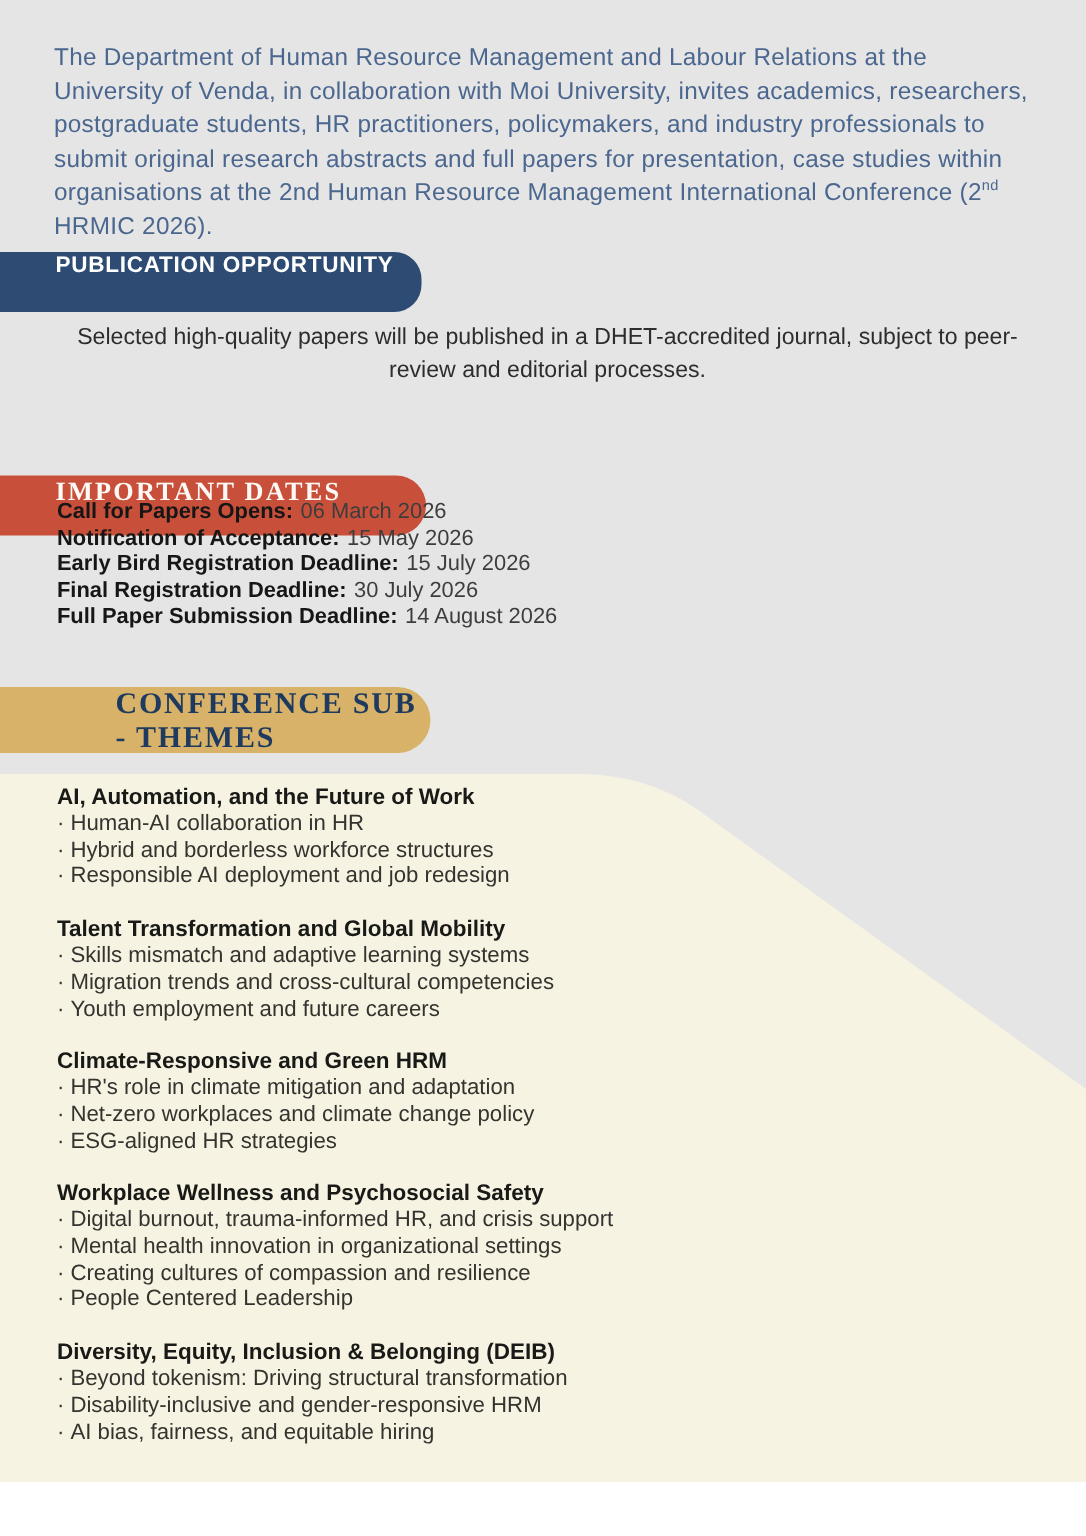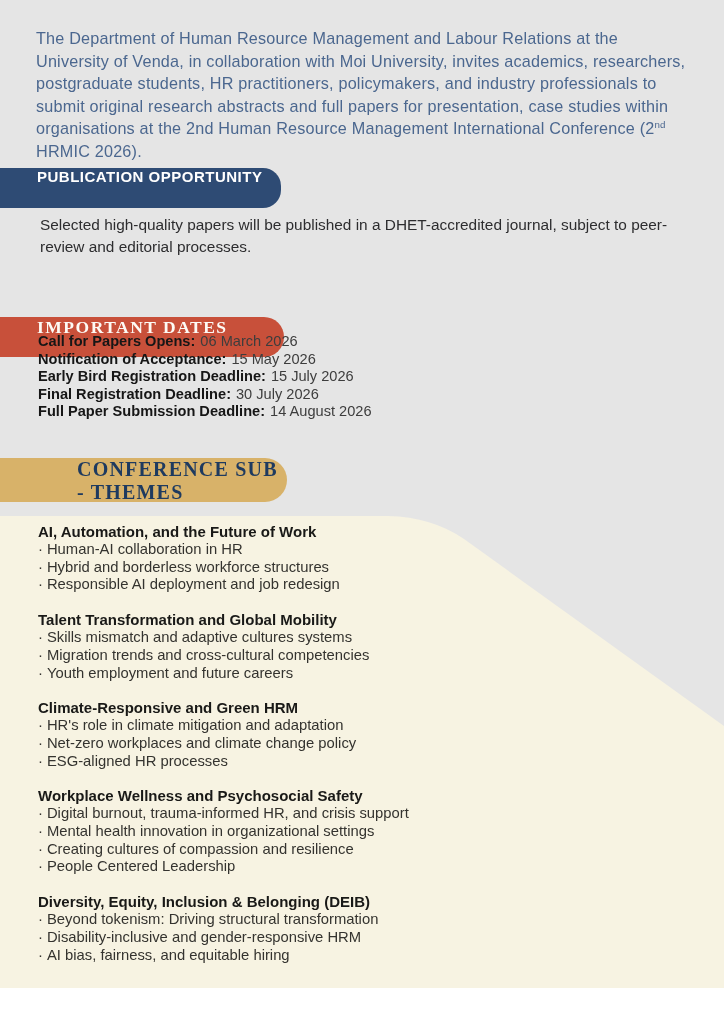--- a/index.html
+++ b/index.html
@@ -39,21 +39,21 @@
     top:458px; width:287px; height:44px;
     background:var(--band-gold); border-radius:0 22px 22px 0;
   }
   .band-gold .band-label {
     font-family:"Liberation Serif", serif; color:var(--navy-text);
     font-weight:700; font-size:20px; letter-spacing:1.2px;margin-left:40px;
   }
   
   .pub-body {
     position:absolute; top:214px; left:40px; width:650px;
-    font-size:15.4px; line-height:21.6px; color:#2d2d2f; margin:0;
+    font-size:15.4px; line-height:21.6px; color:#2d2d2f; margin:0;text-align:center;
   }
   
   .dates { position:absolute; top:333px; left:38px; }
   .date-row { font-size:14.6px; line-height:17.5px; color:#3d3d3d; }
   .date-label { font-weight:700; color:#161616; margin-right:5px;text-align:right; }
   
   .cream-wrap { position:absolute; top:516px; left:0; width:724px; height:508px; }
   
   .themes { position:absolute; top:523px; left:38px; width:600px; }
   .theme-group { margin:0 0 17px 0; }
@@ -100,29 +100,29 @@
 
   <div class="themes">
       <div class="theme-group">
         <div class="theme-title">AI, Automation, and the Future of Work</div>
         <div class="theme-item"><span class="bullet">·</span><span>Human-AI collaboration in HR</span></div>
         <div class="theme-item"><span class="bullet">·</span><span>Hybrid and borderless workforce structures</span></div>
         <div class="theme-item"><span class="bullet">·</span><span>Responsible AI deployment and job redesign</span></div>
       </div>
       <div class="theme-group">
         <div class="theme-title">Talent Transformation and Global Mobility</div>
-        <div class="theme-item"><span class="bullet">·</span><span>Skills mismatch and adaptive cultures systems</span></div>
+        <div class="theme-item"><span class="bullet">·</span><span>Skills mismatch and adaptive learning systems</span></div>
         <div class="theme-item"><span class="bullet">·</span><span>Migration trends and cross-cultural competencies</span></div>
         <div class="theme-item"><span class="bullet">·</span><span>Youth employment and future careers</span></div>
       </div>
       <div class="theme-group">
         <div class="theme-title">Climate-Responsive and Green HRM</div>
         <div class="theme-item"><span class="bullet">·</span><span>HR's role in climate mitigation and adaptation</span></div>
         <div class="theme-item"><span class="bullet">·</span><span>Net-zero workplaces and climate change policy</span></div>
-        <div class="theme-item"><span class="bullet">·</span><span>ESG-aligned HR processes</span></div>
+        <div class="theme-item"><span class="bullet">·</span><span>ESG-aligned HR strategies</span></div>
       </div>
       <div class="theme-group">
         <div class="theme-title">Workplace Wellness and Psychosocial Safety</div>
         <div class="theme-item"><span class="bullet">·</span><span>Digital burnout, trauma-informed HR, and crisis support</span></div>
         <div class="theme-item"><span class="bullet">·</span><span>Mental health innovation in organizational settings</span></div>
         <div class="theme-item"><span class="bullet">·</span><span>Creating cultures of compassion and resilience</span></div>
         <div class="theme-item"><span class="bullet">·</span><span>People Centered Leadership</span></div>
       </div>
       <div class="theme-group">
         <div class="theme-title">Diversity, Equity, Inclusion &amp; Belonging (DEIB)</div>

